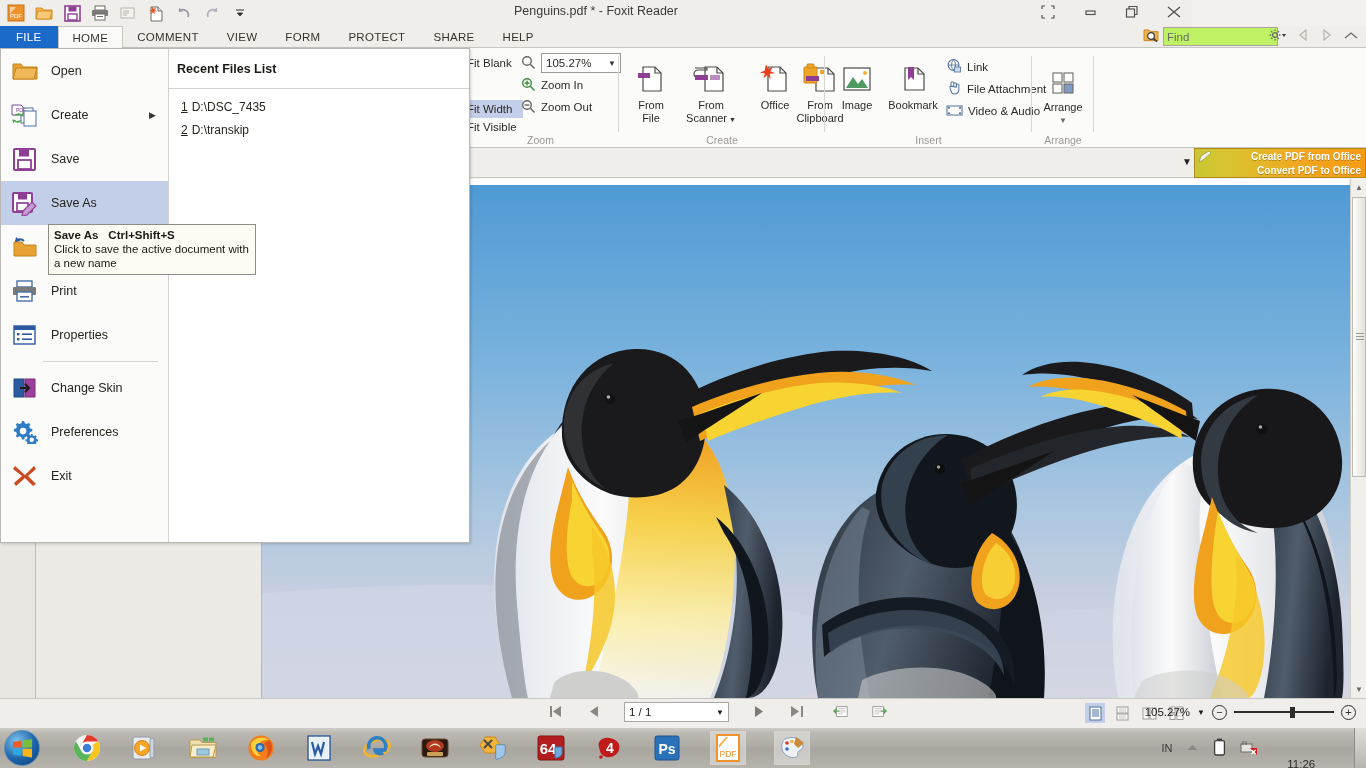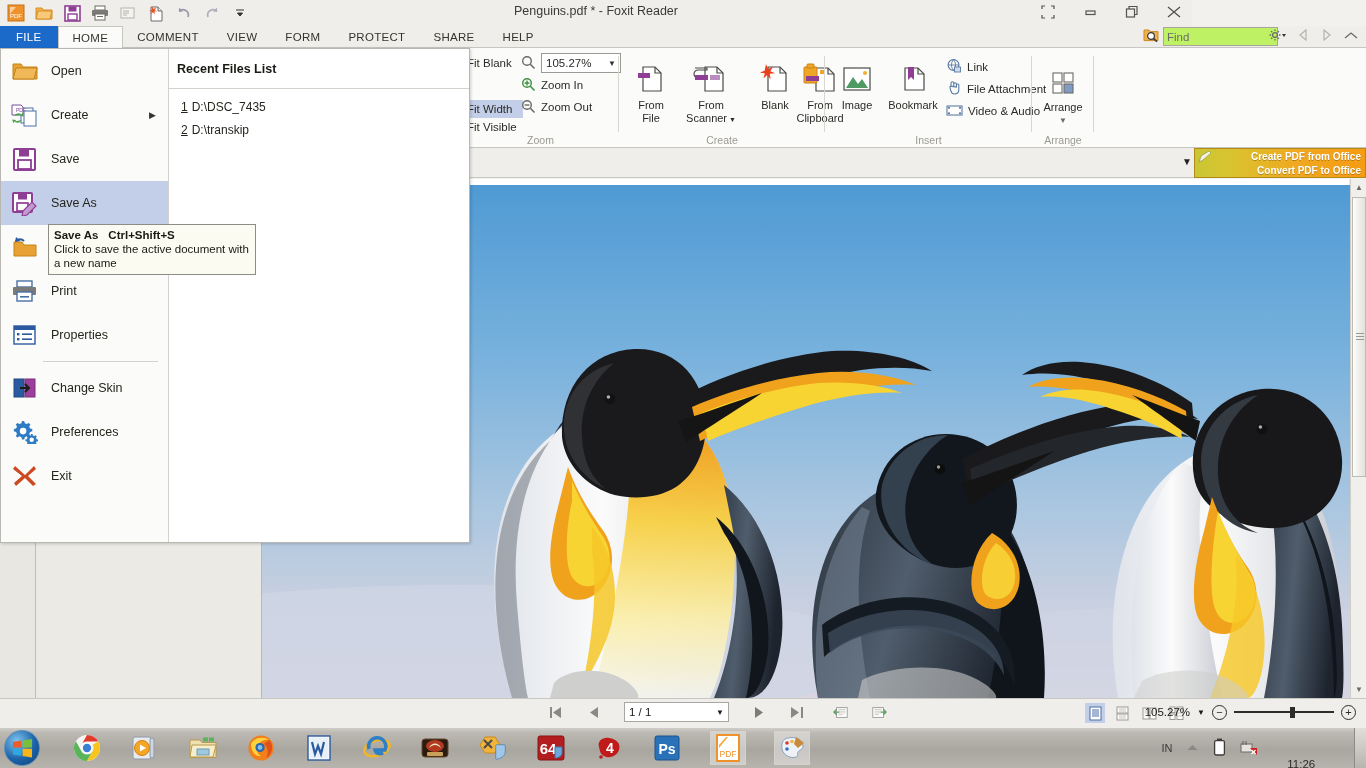--- a/index.html
+++ b/index.html
@@ -65,21 +65,21 @@
   .page{ position:absolute; left:225px; top:0; width:1088px; height:519px; background:#fff; border-left:1px solid #b9b7b1;}
   .photo{ position:absolute; left:0; top:6px; width:1088px; height:513px; overflow:hidden;}
   .vscroll{ position:absolute; right:0; top:0; width:16px; height:519px; background:#f0efeb; border-left:1px solid #cfcdc7;}
   .vs-arrow{ width:16px; height:17px; display:flex; align-items:center; justify-content:center; font-size:8px; color:#6b6a66; background:#f0efeb;}
   .vs-thumb{ position:absolute; left:1px; top:18px; width:14px; height:280px; background:linear-gradient(90deg,#fcfcfa,#e3e1db); border:1px solid #bdbbb5;}
   .vs-grip{ position:absolute; left:3px; top:50%; margin-top:-4px; width:8px; height:8px;}
   .vs-grip i{ display:block; height:1px; background:#9b9994; margin-bottom:2px;}
 
   
   .statusbar{ position:absolute; left:0; top:698px; width:1366px; height:30px; background:#efeeea; border-top:1px solid #c9c7c1;}
-  .pagenav{ position:absolute; left:548px; top:3px; display:flex; align-items:center; gap:22px;}
+  .pagenav{ position:absolute; left:548px; top:3px; display:flex; gap:22px;}
   .pbtn{ width:16px; height:18px; display:flex; align-items:center; justify-content:center; color:#7d7b76;}
   .pagebox{ width:105px; height:20px; border:1px solid #a8a6a0; background:#fff; display:flex; align-items:center; padding:0 4px; font-size:11.5px;}
   .pagebox .arr{ margin-left:auto; font-size:8px; }
   .viewmodes{ position:absolute; right:180px; top:4px; display:flex; align-items:center; gap:7px;}
   .vm{ width:20px; height:20px; display:flex; align-items:center; justify-content:center;}
   .vm.sel{ background:#c3cfe8; }
   .zoomstat{ position:absolute; right:0px; top:4px; display:flex; align-items:center; gap:7px; padding-right:10px;}
   .zslider{ position:relative; width:100px; height:18px;}
   .zslider .track{ position:absolute; left:0; top:8px; width:100px; height:2px; background:#2d2d2a;}
   .zslider .knob{ position:absolute; left:56px; top:4px; width:5px; height:11px; background:#2d2d2a;}
@@ -322,21 +322,21 @@
         <span>Scanner</span><span style="font-size:7px;"> ▼</span>
       </div>
       <div class="bigbtn" style="left:128px;">
         <div class="ic">
           <svg width="34" height="34" viewBox="0 0 34 34">
               <path d="M10 5 h12 l6 6 v18 H10 Z" fill="#fff" stroke="#4a4a47" stroke-width="1.2"></path>
               <path d="M22 5 v6 h6" fill="none" stroke="#4a4a47" stroke-width="1.2"></path>
               <path d="M8 2 l2 5 l5-2.6 l-2.7 4.8 l4.8 2 l-5.4 .6 l1 5.4 l-3.6-4.2 l-3.6 3.6 l1.3-5.3 l-4.9-.7 l4.7-1.8z" fill="#e8401c"></path>
             </svg>
         </div>
-        <span>Blank</span>
+        <span>Office</span>
       </div>
       <div class="bigbtn" style="left:166px; width:68px;">
         <div class="ic">
           <svg width="38" height="34" viewBox="0 0 38 34">
               <path d="M15 6 h12 l6 6 v17 H15 Z" fill="#fff" stroke="#4a4a47" stroke-width="1.2"></path>
               <path d="M27 6 v6 h6" fill="none" stroke="#4a4a47" stroke-width="1.2"></path>
               <rect x="3" y="5" width="13" height="16" rx="1" fill="#efa626" stroke="#c98314"></rect>
               <rect x="6" y="2" width="7" height="4" rx="1" fill="#efa626" stroke="#c98314"></rect>
               <rect x="5" y="14" width="13" height="5" fill="#8e3f95"></rect>
               <rect x="19" y="8" width="5" height="4" fill="#efa626"></rect>

